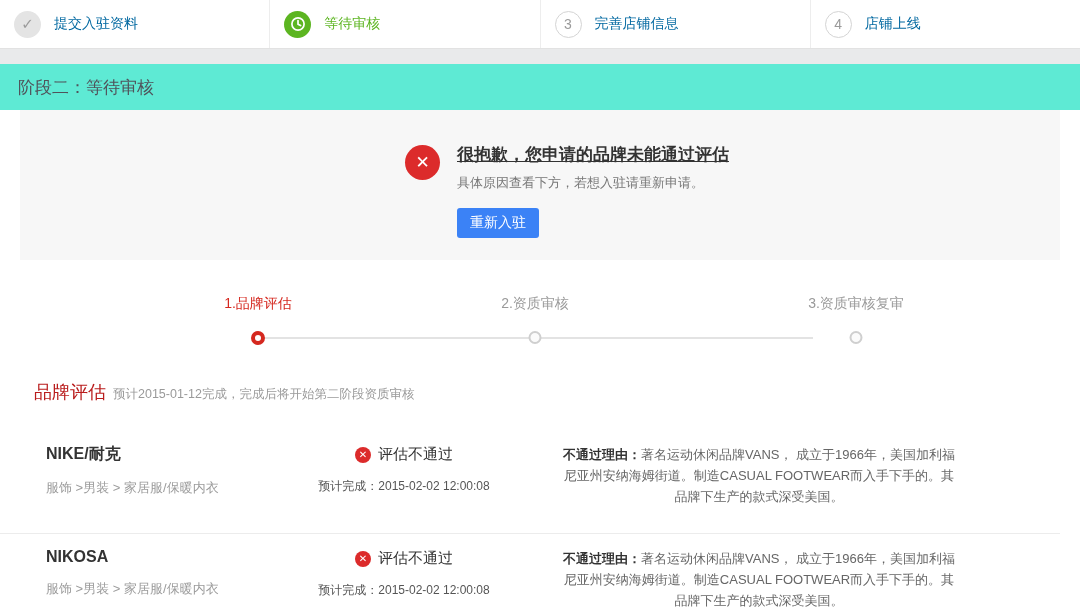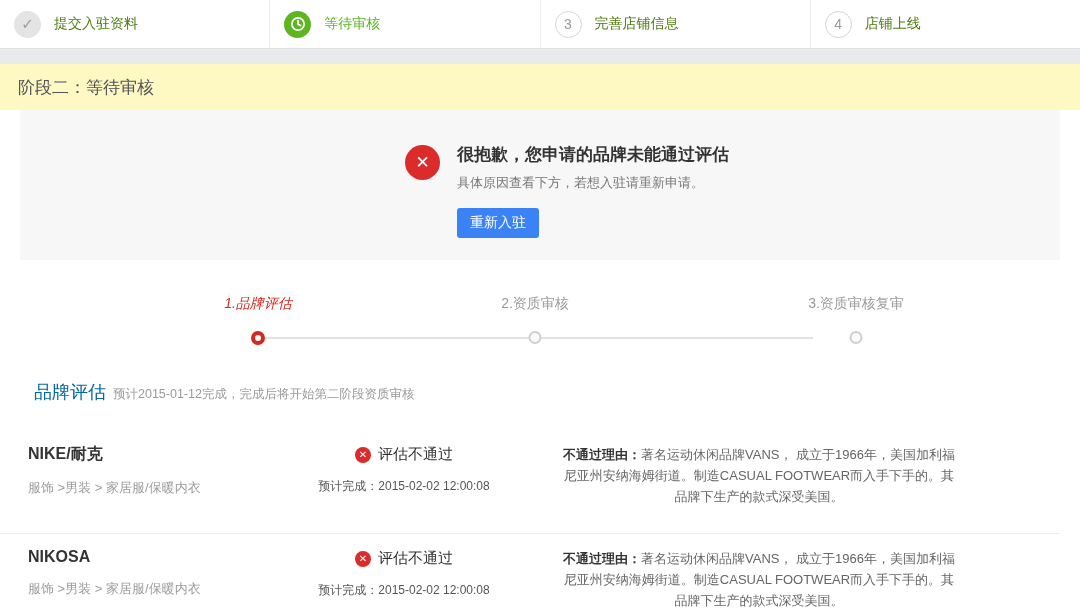--- a/index.html
+++ b/index.html
@@ -10,53 +10,53 @@
     -webkit-font-smoothing:antialiased;
   }
   
   .topbar{height:48px;background:#fff;border-bottom:1px solid #e2e2e2;display:flex;}
   .topstep{flex:1;display:flex;align-items:center;padding-left:14px;border-right:1px solid #ededed;}
   .topstep:last-child{border-right:none;}
   .badge{width:27px;height:27px;border-radius:50%;display:flex;align-items:center;justify-content:center;flex:0 0 auto;}
   .badge.done{background:#e4e4e4;color:#9a9a9a;font-size:15px;font-weight:bold;}
   .badge.current{background:#5cb521;}
   .badge.pending{width:25px;height:25px;background:#fff;border:1px solid #d4d4d4;color:#9a9a9a;font-size:14px;}
-  .topstep .lbl{font-size:14px;color:#4d7c0f;margin-left:13px;}
+  .topstep .lbl{font-size:14px;color:#0369a1;margin-left:13px;}
   .topstep.current .lbl{color:#5cb521;}
   
-  .titleband{margin-top:15px;height:46px;background:#fef9c3;display:flex;align-items:center;
+  .titleband{margin-top:15px;height:46px;background:#5eead4;display:flex;align-items:center;
     padding-left:18px;font-size:17px;color:#50525a;}
   
   .content{background:#fff;height:498px;}
   .alert-panel{margin:0 20px;height:150px;background:#f7f7f7;position:relative;}
   .alert-inner{position:absolute;left:385px;top:33px;display:flex;align-items:flex-start;}
   .alert-icon{width:35px;height:35px;border-radius:50%;background:#dc2b2b;color:#fff;
     display:flex;align-items:center;justify-content:center;font-size:17px;font-weight:bold;margin-right:17px;margin-top:2px;}
-  .alert-title{font-size:17px;font-weight:bold;color:#333;}
+  .alert-title{font-size:17px;font-weight:bold;color:#333;text-decoration:underline;}
   .alert-sub{font-size:13px;color:#777;margin-top:8px;}
   .alert-btn{margin-top:16px;width:82px;height:30px;background:#3b82f6;color:#fff;font-size:14px;
     border:none;border-radius:3px;cursor:pointer;font-family:inherit;}
   
   .substeps{position:relative;margin-top:35px;height:75px;}
   .subline{position:absolute;left:258px;top:42px;width:555px;height:2px;background:#e3e3e3;}
   .substep{position:absolute;top:0;transform:translateX(-50%);text-align:center;}
   .substep .slbl{font-size:14px;color:#9a9a9a;white-space:nowrap;display:block;}
   .substep.current .slbl{color:#d5281f;}
   .sdot{position:absolute;top:36px;transform:translateX(-50%);border-radius:50%;background:#fff;z-index:2;}
   .sdot.current{width:6px;height:6px;border:4px solid #d5281f;}
   .sdot.pending{width:9px;height:9px;border:2px solid #cfcfcf;background:#fbfbfb;}
-  .s1{left:258px;font-style:italic;} .s2{left:535px;} .s3{left:856px;}
+  .s1{left:258px;} .s2{left:535px;} .s3{left:856px;}
   
   .section-head{margin:10px 0 0 34px;}
-  .section-title{font-size:18px;color:#0369a1;}
+  .section-title{font-size:18px;color:#b91c1c;}
   .section-sub{font-size:12.5px;color:#9a9a9a;margin-left:7px;}
   
   .rows{margin-top:26px;}
   .row{display:flex;align-items:flex-start;padding:14px 0 26px;border-bottom:1px solid #ececec;margin:0 20px 0 0;}
-  .col-brand{flex:0 0 313px;box-sizing:border-box;padding-left:28px;}
+  .col-brand{flex:0 0 313px;box-sizing:border-box;padding-left:46px;}
   .brand{font-size:16px;color:#333;font-weight:bold;}
   .category{font-size:13px;color:#9b9b9b;margin-top:14px;}
   .col-status{flex:0 0 182px;text-align:center;}
   .status-line{display:inline-flex;align-items:center;}
   .status-x{width:16px;height:16px;border-radius:50%;background:#dc2b2b;color:#fff;font-size:10px;font-weight:bold;
     display:inline-flex;align-items:center;justify-content:center;margin-right:7px;}
   .status-text{font-size:15px;color:#333;}
   .eta{font-size:12px;color:#555;margin-top:14px;}
   .col-reason{margin-left:65px;width:398px;font-size:13px;line-height:21px;color:#666;word-break:break-all;text-align:center;}
   .reason-label{color:#333;font-weight:bold;}

